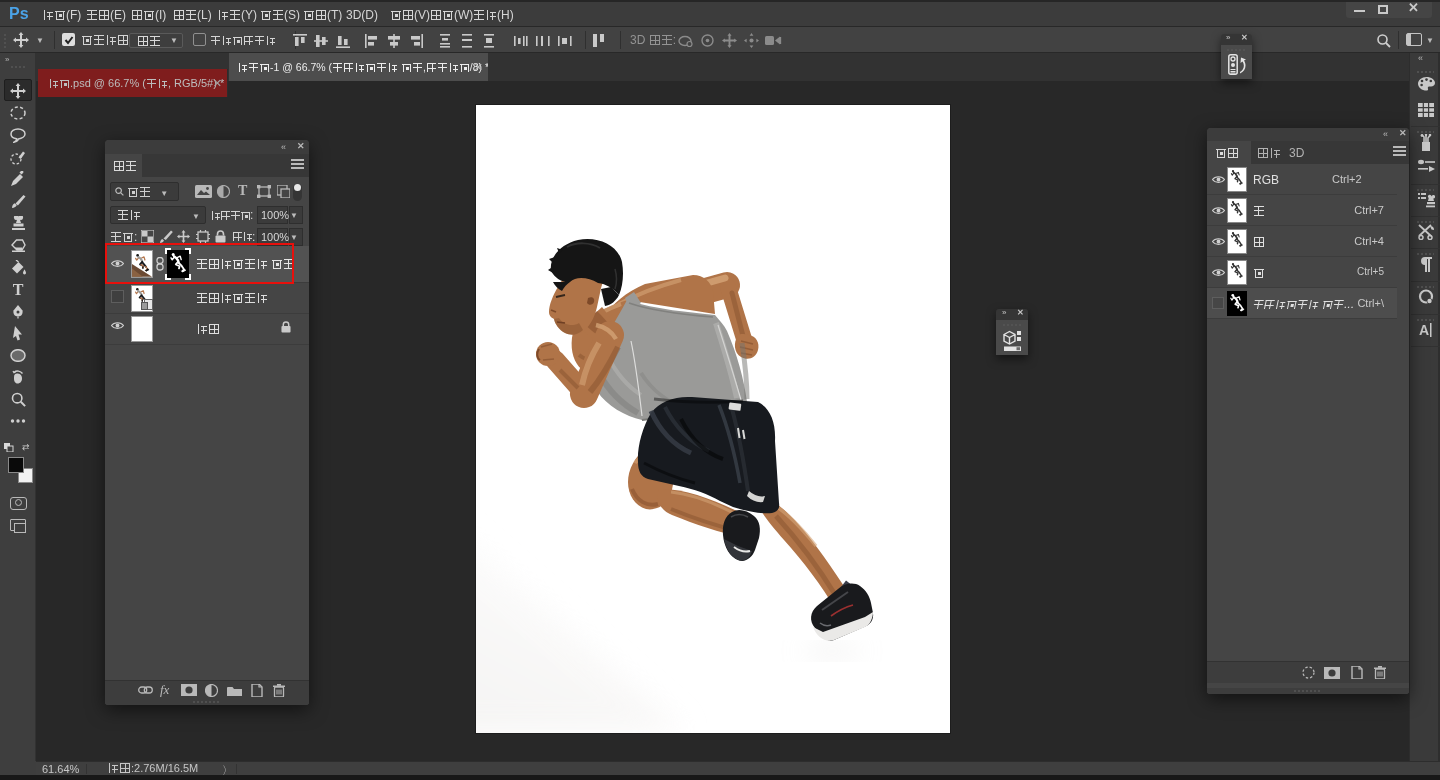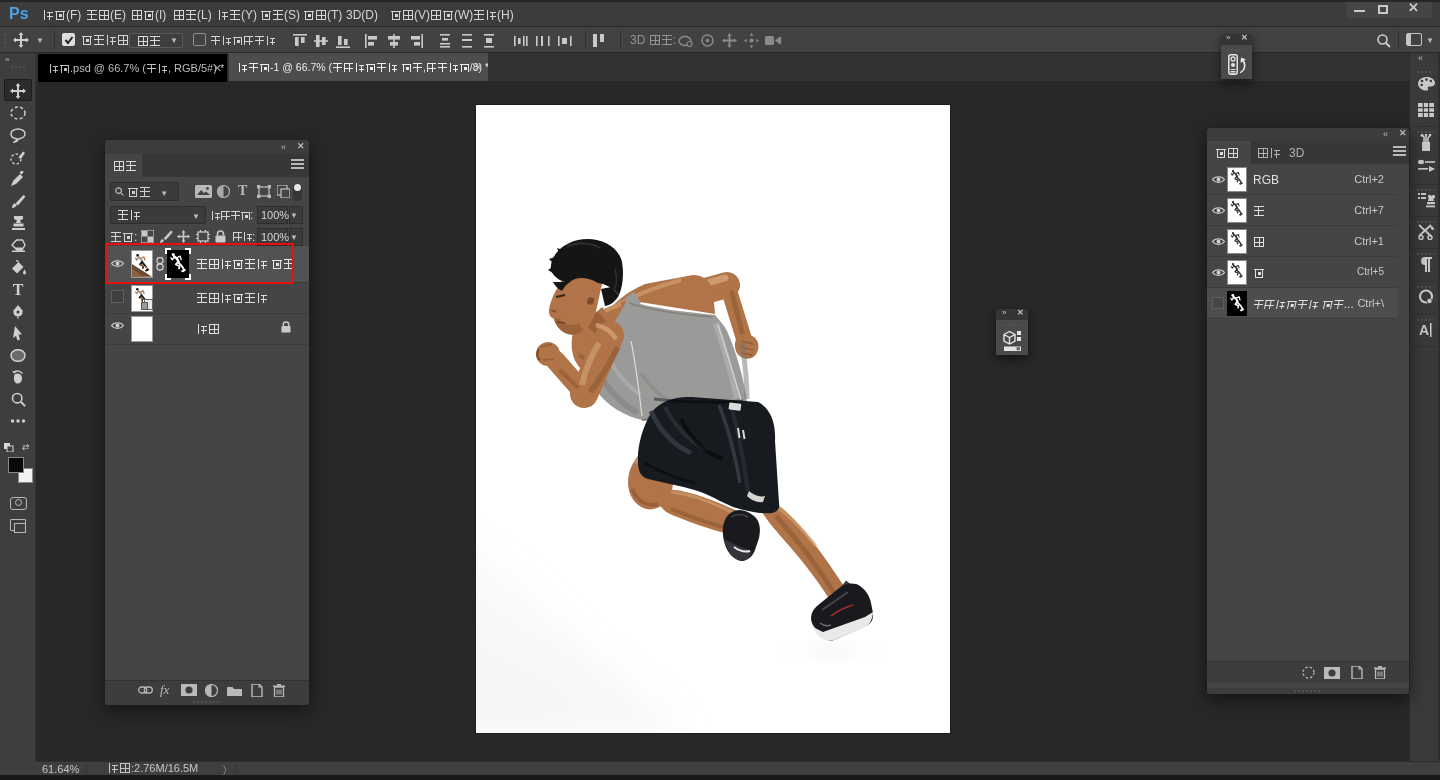--- a/index.html
+++ b/index.html
@@ -183,21 +183,21 @@
       <path d="M10 10l4 4" stroke="#cfcfcf" stroke-width="1.8"></path>
     </svg>
   <div class="sep" style="left:1398px;top:4px;height:18px"></div>
   <div class="abs" style="left:1406px;top:6px;width:16px;height:13px;border:1px solid #c4c4c4;border-radius:2px">
       <div style="width:4px;height:11px;background:#c4c4c4"></div>
     </div>
   <div class="abs" style="left:1426px;top:9px;color:#bbb;font-size:8px">▼</div>
 </div>
 
 <div class="abs" style="left:0;top:53px;width:1440px;height:28px;background:#323232">
-  <div class="abs vc" id="tab1" style="left:38px;top:1px;width:190px;height:28px;background:#000000;border-right:1px solid #2c2c2c;color:#bdbdbd;padding-left:10px">
+  <div class="abs vc" id="tab1" style="left:38px;top:16px;width:190px;height:28px;background:#7f1d1d;border-right:1px solid #2c2c2c;color:#bdbdbd;padding-left:10px">
       <i class="g gd"></i>
       <i class="g gc"></i>
       <span>.psd @ 66.7% (</span>
       <i class="g ga"></i>
       <i class="g gd"></i>
       <span>, RGB/5#) *</span>
       <span class="abs" style="right:5px;top:8px;color:#a5a5a5;font-size:11px">✕</span>
     </div>
   <div class="abs vc" id="tab2" style="left:229px;top:0;width:259px;height:28px;background:#4d4d4d;color:#ececec;padding-left:8px"><i class="g gd"></i><i class="g ga"></i><i class="g gc"></i><span>-1 @ 66.7% (</span><i class="g ga"></i><i class="g gb"></i><i class="g gd"></i><i class="g gc"></i><i class="g ga"></i><i class="g gd"></i>&nbsp;<i class="g gc"></i><i class="g ga"></i><span>, </span><i class="g gb"></i><i class="g ga"></i><i class="g gd"></i><i class="g gc"></i><span>/8) *</span><span class="abs" style="right:5px;top:8px;color:#bbb;font-size:11px">✕</span></div>
 </div>
@@ -735,21 +735,21 @@
           </svg>
         </div>
         <div class="abs" style="left:20px;top:3px">
           <svg width="20" height="25" viewBox="0 0 20 25" style="background:#fff;border:1px solid #888">
             <g transform="translate(2,1) scale(0.17)">
               <use href="#sil" color="#333"></use>
             </g>
           </svg>
         </div>
         <div class="abs vc" style="left:46px;top:0;height:31px;color:#e0e0e0">RGB</div>
-        <div class="abs" style="left:125px;top:9px;width:52px;text-align:right;font-size:11px;color:#c9c9c9">Ctrl+2</div>
+        <div class="abs" style="left:125px;top:9px;width:52px;text-align:left;font-size:11px;color:#c9c9c9">Ctrl+2</div>
       </div>
    <div class="abs" style="left:0;top:31px;width:190px;height:31px;border-bottom:1px solid #3c3c3c">
         <div class="abs" style="left:5px;top:11px">
           <svg width="13" height="9" viewBox="0 0 13 9">
             <path d="M.5 4.5 C3 .8 10 .8 12.5 4.5 C10 8.2 3 8.2 .5 4.5Z" fill="none" stroke="#cfcfcf" stroke-width="1.2"></path>
             <circle cx="6.5" cy="4.5" r="1.9" fill="#cfcfcf"></circle>
           </svg>
         </div>
         <div class="abs" style="left:20px;top:3px">
           <svg width="20" height="25" viewBox="0 0 20 25" style="background:#fff;border:1px solid #888">
@@ -773,21 +773,21 @@
         <div class="abs" style="left:20px;top:3px">
           <svg width="20" height="25" viewBox="0 0 20 25" style="background:#fff;border:1px solid #888">
             <g transform="translate(2,1) scale(0.17)">
               <use href="#sil" color="#333"></use>
             </g>
           </svg>
         </div>
         <div class="abs vc" style="left:46px;top:0;height:31px;color:#e0e0e0">
           <i class="g gb"></i>
         </div>
-        <div class="abs" style="left:125px;top:9px;width:52px;text-align:right;font-size:11px;color:#c9c9c9">Ctrl+1</div>
+        <div class="abs" style="left:125px;top:9px;width:52px;text-align:right;font-size:11px;color:#c9c9c9">Ctrl+4</div>
       </div>
    <div class="abs" style="left:0;top:93px;width:190px;height:31px;border-bottom:1px solid #3c3c3c">
         <div class="abs" style="left:5px;top:11px">
           <svg width="13" height="9" viewBox="0 0 13 9">
             <path d="M.5 4.5 C3 .8 10 .8 12.5 4.5 C10 8.2 3 8.2 .5 4.5Z" fill="none" stroke="#cfcfcf" stroke-width="1.2"></path>
             <circle cx="6.5" cy="4.5" r="1.9" fill="#cfcfcf"></circle>
           </svg>
         </div>
         <div class="abs" style="left:20px;top:3px">
           <svg width="20" height="25" viewBox="0 0 20 25" style="background:#fff;border:1px solid #888">

